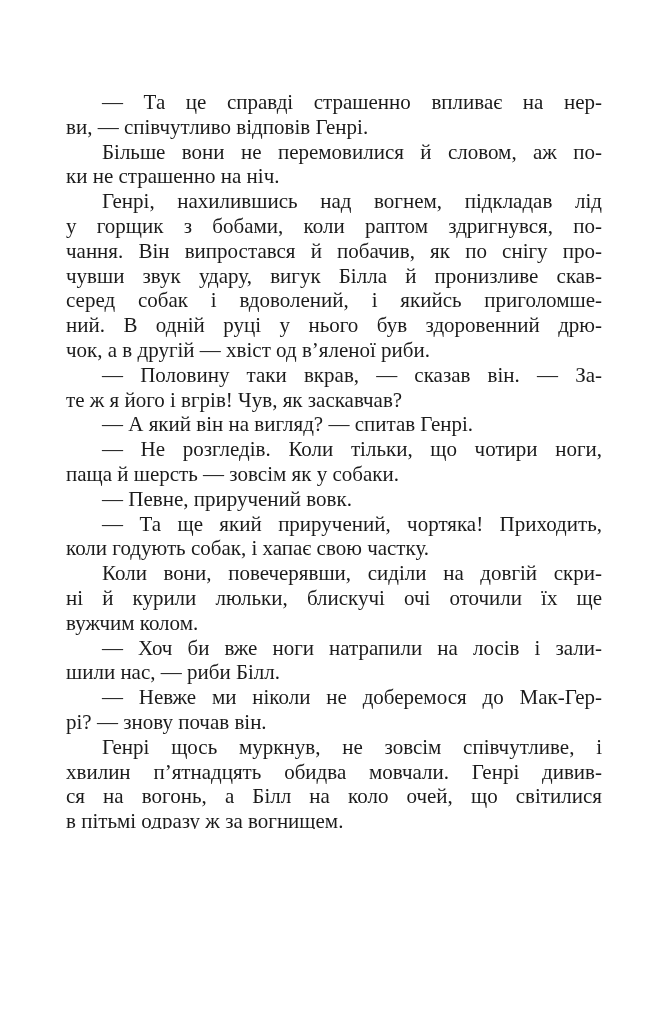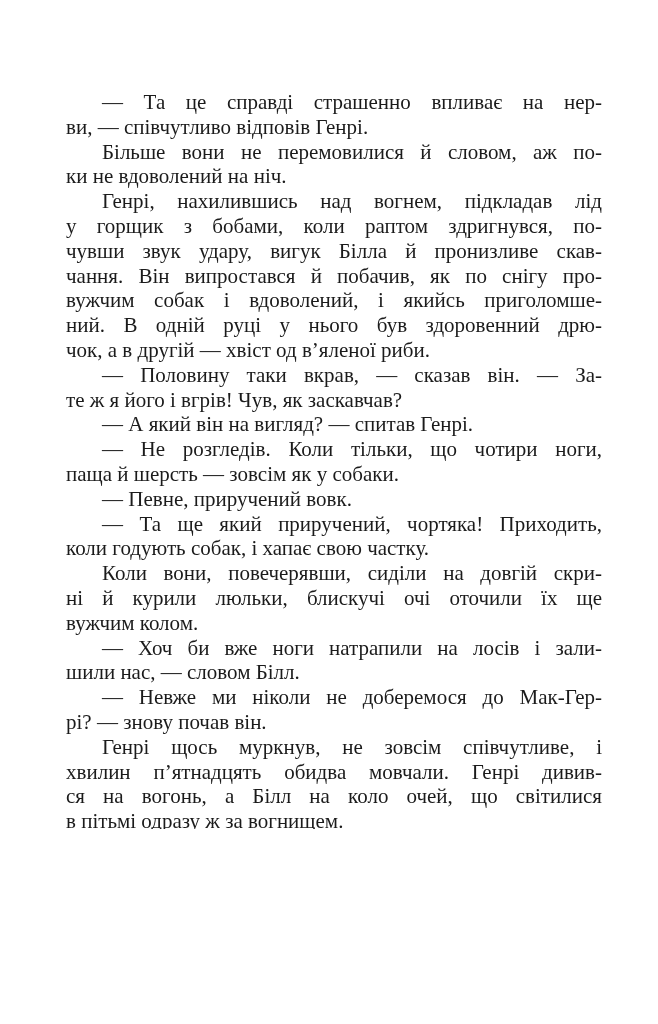--- a/index.html
+++ b/index.html
@@ -54,28 +54,28 @@
 <body>
 
 <div class="book-page" style="background: rgb(255, 255, 255);">
   <div class="text-block" style="color: rgb(27, 27, 27);">
       <div class="paragraph">
         <div class="line first">— Та це справді страшенно впливає на нер-</div>
         <div class="line last">ви, — співчутливо відповів Генрі.</div>
       </div>
       <div class="paragraph">
         <div class="line first">Більше вони не перемовилися й словом, аж по-</div>
-        <div class="line last">ки не вдоволений на ніч.</div>
+        <div class="line last">ки не страшенно на ніч.</div>
       </div>
       <div class="paragraph">
         <div class="line first">Генрі, нахилившись над вогнем, підкладав лід</div>
         <div class="line">у горщик з бобами, коли раптом здригнувся, по-</div>
+        <div class="line">чання. Він випростався й побачив, як по снігу про-</div>
         <div class="line">чувши звук удару, вигук Білла й пронизливе скав-</div>
-        <div class="line">чання. Він випростався й побачив, як по снігу про-</div>
-        <div class="line">вужчим собак і вдоволений, і якийсь приголомше-</div>
+        <div class="line">серед собак і вдоволений, і якийсь приголомше-</div>
         <div class="line">ний. В одній руці у нього був здоровенний дрю-</div>
         <div class="line last">чок, а в другій — хвіст од в’яленої риби.</div>
       </div>
       <div class="paragraph">
         <div class="line first">— Половину таки вкрав, — сказав він. — За-</div>
         <div class="line last">те ж я його і вгрів! Чув, як заскавчав?</div>
       </div>
       <div class="paragraph">
         <div class="line first last">— А який він на вигляд? — спитав Генрі.</div>
       </div>
@@ -90,21 +90,21 @@
         <div class="line first">— Та ще який приручений, чортяка! Приходить,</div>
         <div class="line last">коли годують собак, і хапає свою частку.</div>
       </div>
       <div class="paragraph">
         <div class="line first">Коли вони, повечерявши, сиділи на довгій скри-</div>
         <div class="line">ні й курили люльки, блискучі очі оточили їх ще</div>
         <div class="line last">вужчим колом.</div>
       </div>
       <div class="paragraph">
         <div class="line first">— Хоч би вже ноги натрапили на лосів і зали-</div>
-        <div class="line last">шили нас, — словом Білл.</div>
+        <div class="line last">шили нас, — риби Білл.</div>
       </div>
       <div class="paragraph">
         <div class="line first">— Невже ми ніколи не доберемося до Мак-Гер-</div>
         <div class="line last">рі? — знову почав він.</div>
       </div>
       <div class="paragraph">
         <div class="line first">Генрі щось муркнув, не зовсім співчутливе, і</div>
         <div class="line">хвилин п’ятнадцять обидва мовчали. Генрі дивив-</div>
         <div class="line">ся на вогонь, а Білл на коло очей, що світилися</div>
         <div class="line last">в пітьмі одразу ж за вогнищем.</div>

